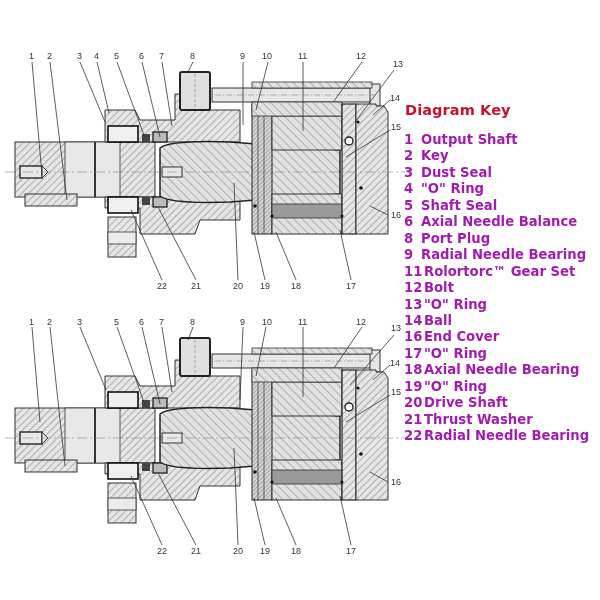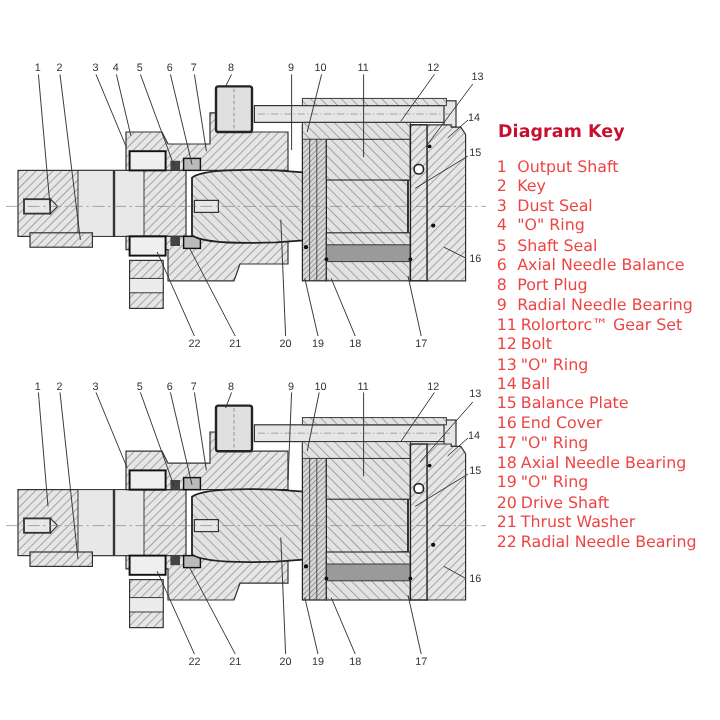--- a/index.html
+++ b/index.html
@@ -1,22 +1,22 @@
 <!DOCTYPE html>
 <html><head>
 <meta charset="utf-8">
 <style>
   html, body { margin:0; padding:0; background:#ffffff; }
   body { width:600px; height:600px; position:relative; overflow:hidden; font-family:"DejaVu Sans", sans-serif; }
   #diagram { position:absolute; left:0; top:0; width:410px; height:600px; }
   .callout-text { font-family:"Liberation Sans", sans-serif; font-size:9px; fill:#333; }
-  #key { position:absolute; left:414px; top:102px; width:186px; }
+  #key { position:absolute; left:404px; top:102px; width:186px; }
   #key-title { color:#c8102e; font-family:"DejaVu Sans", sans-serif; font-weight:bold; font-size:14.5px; margin:0 0 14px 1px; letter-spacing:0.1px; }
   #key-list { list-style:none; margin:0; padding:0; }
-  #key-list li { font-family:"DejaVu Sans", sans-serif; font-size:13.2px; color:#ef4444; line-height:16.45px; white-space:nowrap; }
+  #key-list li { font-family:"DejaVu Sans", sans-serif; font-size:13.2px; color:#a21caf; line-height:16.45px; white-space:nowrap;font-weight:bold; }
   #key-list li .num { display:inline-block; width:17px; }
   #key-list li.two .num { width:20px; }
 </style>
 </head>
 <body>
 
 <svg id="diagram" viewBox="0 0 410 600" xmlns="http://www.w3.org/2000/svg">
   <defs>
     <pattern id="hatch" patternUnits="userSpaceOnUse" width="5" height="5" patternTransform="rotate(45)">
       <rect width="5" height="5" fill="#e6e6e6"></rect>
@@ -203,21 +203,20 @@
       <li><span class="num">3</span><span>Dust Seal</span></li>
       <li><span class="num">4</span><span>"O" Ring</span></li>
       <li><span class="num">5</span><span>Shaft Seal</span></li>
       <li><span class="num">6</span><span>Axial Needle Balance</span></li>
       <li><span class="num">8</span><span>Port Plug</span></li>
       <li><span class="num">9</span><span>Radial Needle Bearing</span></li>
       <li class="two"><span class="num">11</span><span>Rolortorc™ Gear Set</span></li>
       <li class="two"><span class="num">12</span><span>Bolt</span></li>
       <li class="two"><span class="num">13</span><span>"O" Ring</span></li>
       <li class="two"><span class="num">14</span><span>Ball</span></li>
-      <li class="two"><span class="num">15</span><span>Balance Plate</span></li>
       <li class="two"><span class="num">16</span><span>End Cover</span></li>
       <li class="two"><span class="num">17</span><span>"O" Ring</span></li>
       <li class="two"><span class="num">18</span><span>Axial Needle Bearing</span></li>
       <li class="two"><span class="num">19</span><span>"O" Ring</span></li>
       <li class="two"><span class="num">20</span><span>Drive Shaft</span></li>
       <li class="two"><span class="num">21</span><span>Thrust Washer</span></li>
       <li class="two"><span class="num">22</span><span>Radial Needle Bearing</span></li>
     </ul>
 </div>
 

